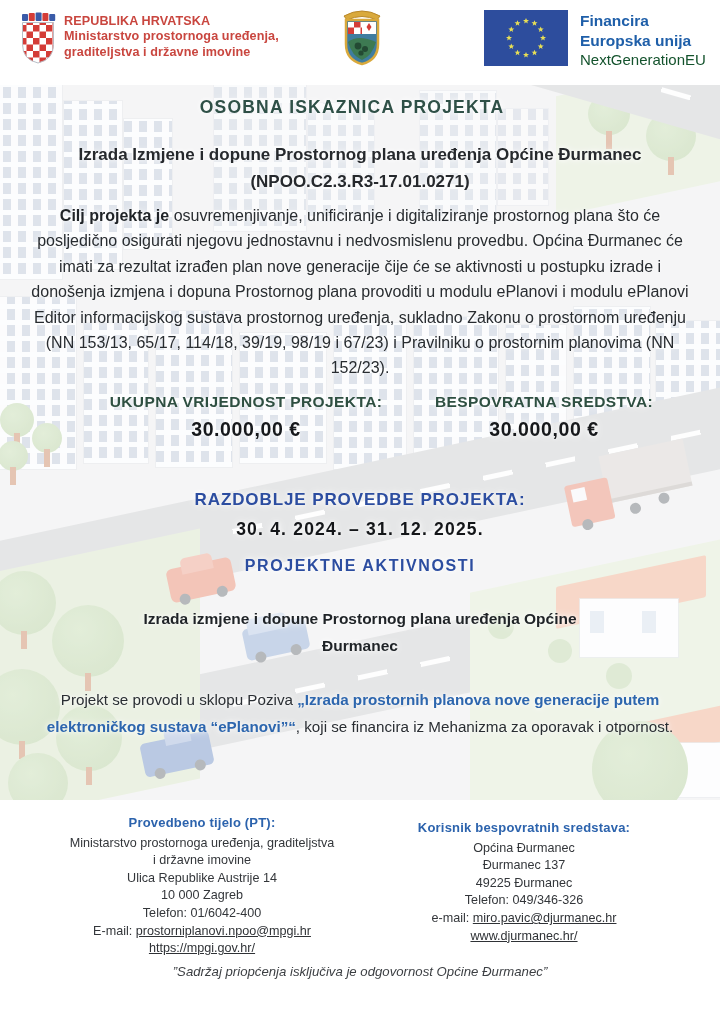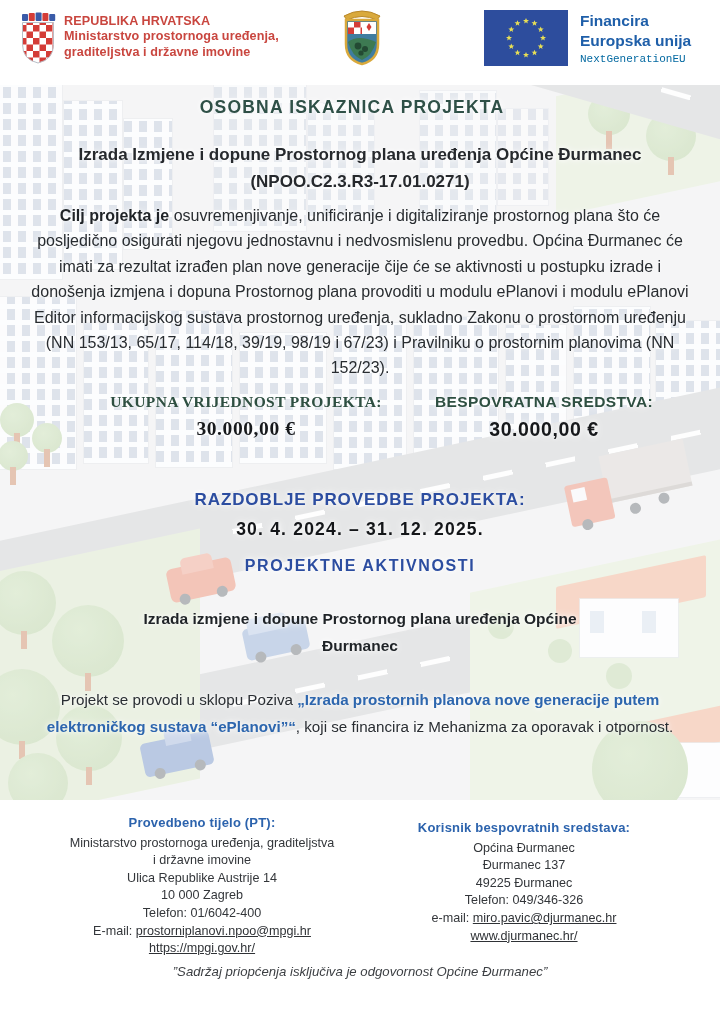--- a/index.html
+++ b/index.html
@@ -10,21 +10,21 @@
   
   .header { position:relative; width:720px; height:85px; background:#fff; z-index:5;padding-left:40px; }
   .gov { position:absolute; left:20px; top:12px; display:flex; align-items:flex-start; }
   .gov svg { display:block; margin-right:8px; }
   .gov-text { padding-top:2px; color:#c9463f; font-size:12.6px; line-height:15.4px; font-weight:600; letter-spacing:.1px; }
   .muni { position:absolute; left:341px; top:8px; }
   .eu { position:absolute; left:484px; top:10px; display:flex; align-items:flex-start; }
   .eu svg { display:block; margin-right:12px; }
   .eu-text { padding-top:1px; }
   .eu-b { color:#1f5fa9; font-weight:bold; font-size:15.5px; line-height:19.5px; }
-  .eu-g { color:#0369a1; font-size:11px; line-height:19px;font-family:Liberation Mono, monospace; }
+  .eu-g { color:#14532d; font-size:15px; line-height:19px; }
 
   
   .poster { position:relative; width:720px; height:715px; background:#f0f0f1; overflow:hidden; }
   .bg { position:absolute; inset:0; }
   .bld { position:absolute;
     background:
       repeating-linear-gradient(0deg, rgba(251,252,253,1) 0 5px, rgba(251,252,253,0) 5px 16px),
       repeating-linear-gradient(90deg, #ccd4e0 0 8px, #fafbfc 8px 15px);
     box-shadow:0 0 0 1px rgba(220,224,230,.6);
   }
@@ -43,21 +43,21 @@
   .veil { position:absolute; inset:0; background:rgba(255,255,255,.36); }
 
   .content { position:absolute; inset:0; z-index:2; text-align:center;
     text-shadow:0 0 10px rgba(255,255,255,.95), 0 0 4px rgba(255,255,255,.85); }
   .title { position:absolute; left:0; right:16px; top:12px; font-size:17.5px; font-weight:bold; letter-spacing:1.2px; color:#2f5047; }
   .subtitle { position:absolute; left:20px; right:20px; top:56px; font-size:17px; font-weight:bold; line-height:27px; color:#26292d; }
   .goal { position:absolute; left:28px; width:664px; top:118px; font-size:16px; line-height:25.4px; color:#282c30; }
   .goal b { color:#1f2327; }
   .values { position:absolute; top:308px; left:0; width:720px; height:70px; }
   .val { position:absolute; }
-  .val-left { left:22px; width:448px;font-family:Liberation Serif, serif; }
+  .val-left { left:22px; width:448px; }
   .val-right { left:394px; width:300px; }
   .vlabel { font-size:15.5px; font-weight:bold; letter-spacing:.4px; color:#2e4f41; }
   .vamount { margin-top:7px; font-size:19.5px; font-weight:bold; letter-spacing:.6px; color:#17191c; }
   .period { position:absolute; left:0; right:0; top:405px; }
   .plabel { font-size:17px; font-weight:bold; letter-spacing:.9px; color:#2c4da0; }
   .pvalue { margin-top:9px; font-size:17.5px; font-weight:bold; letter-spacing:1.2px; color:#141619; }
   .activities { position:absolute; left:0; right:0; top:472px; font-size:16px; font-weight:bold; letter-spacing:1.6px; color:#2c4da0; }
   .activity { position:absolute; left:40px; right:40px; top:520px; font-size:15.5px; font-weight:bold; line-height:27px; color:#1f2327; }
   .call { position:absolute; left:32px; width:656px; top:601px; font-size:15.2px; line-height:27px; color:#2a2e33; }
   .call .hl { color:#2d66ae; font-weight:bold; }

